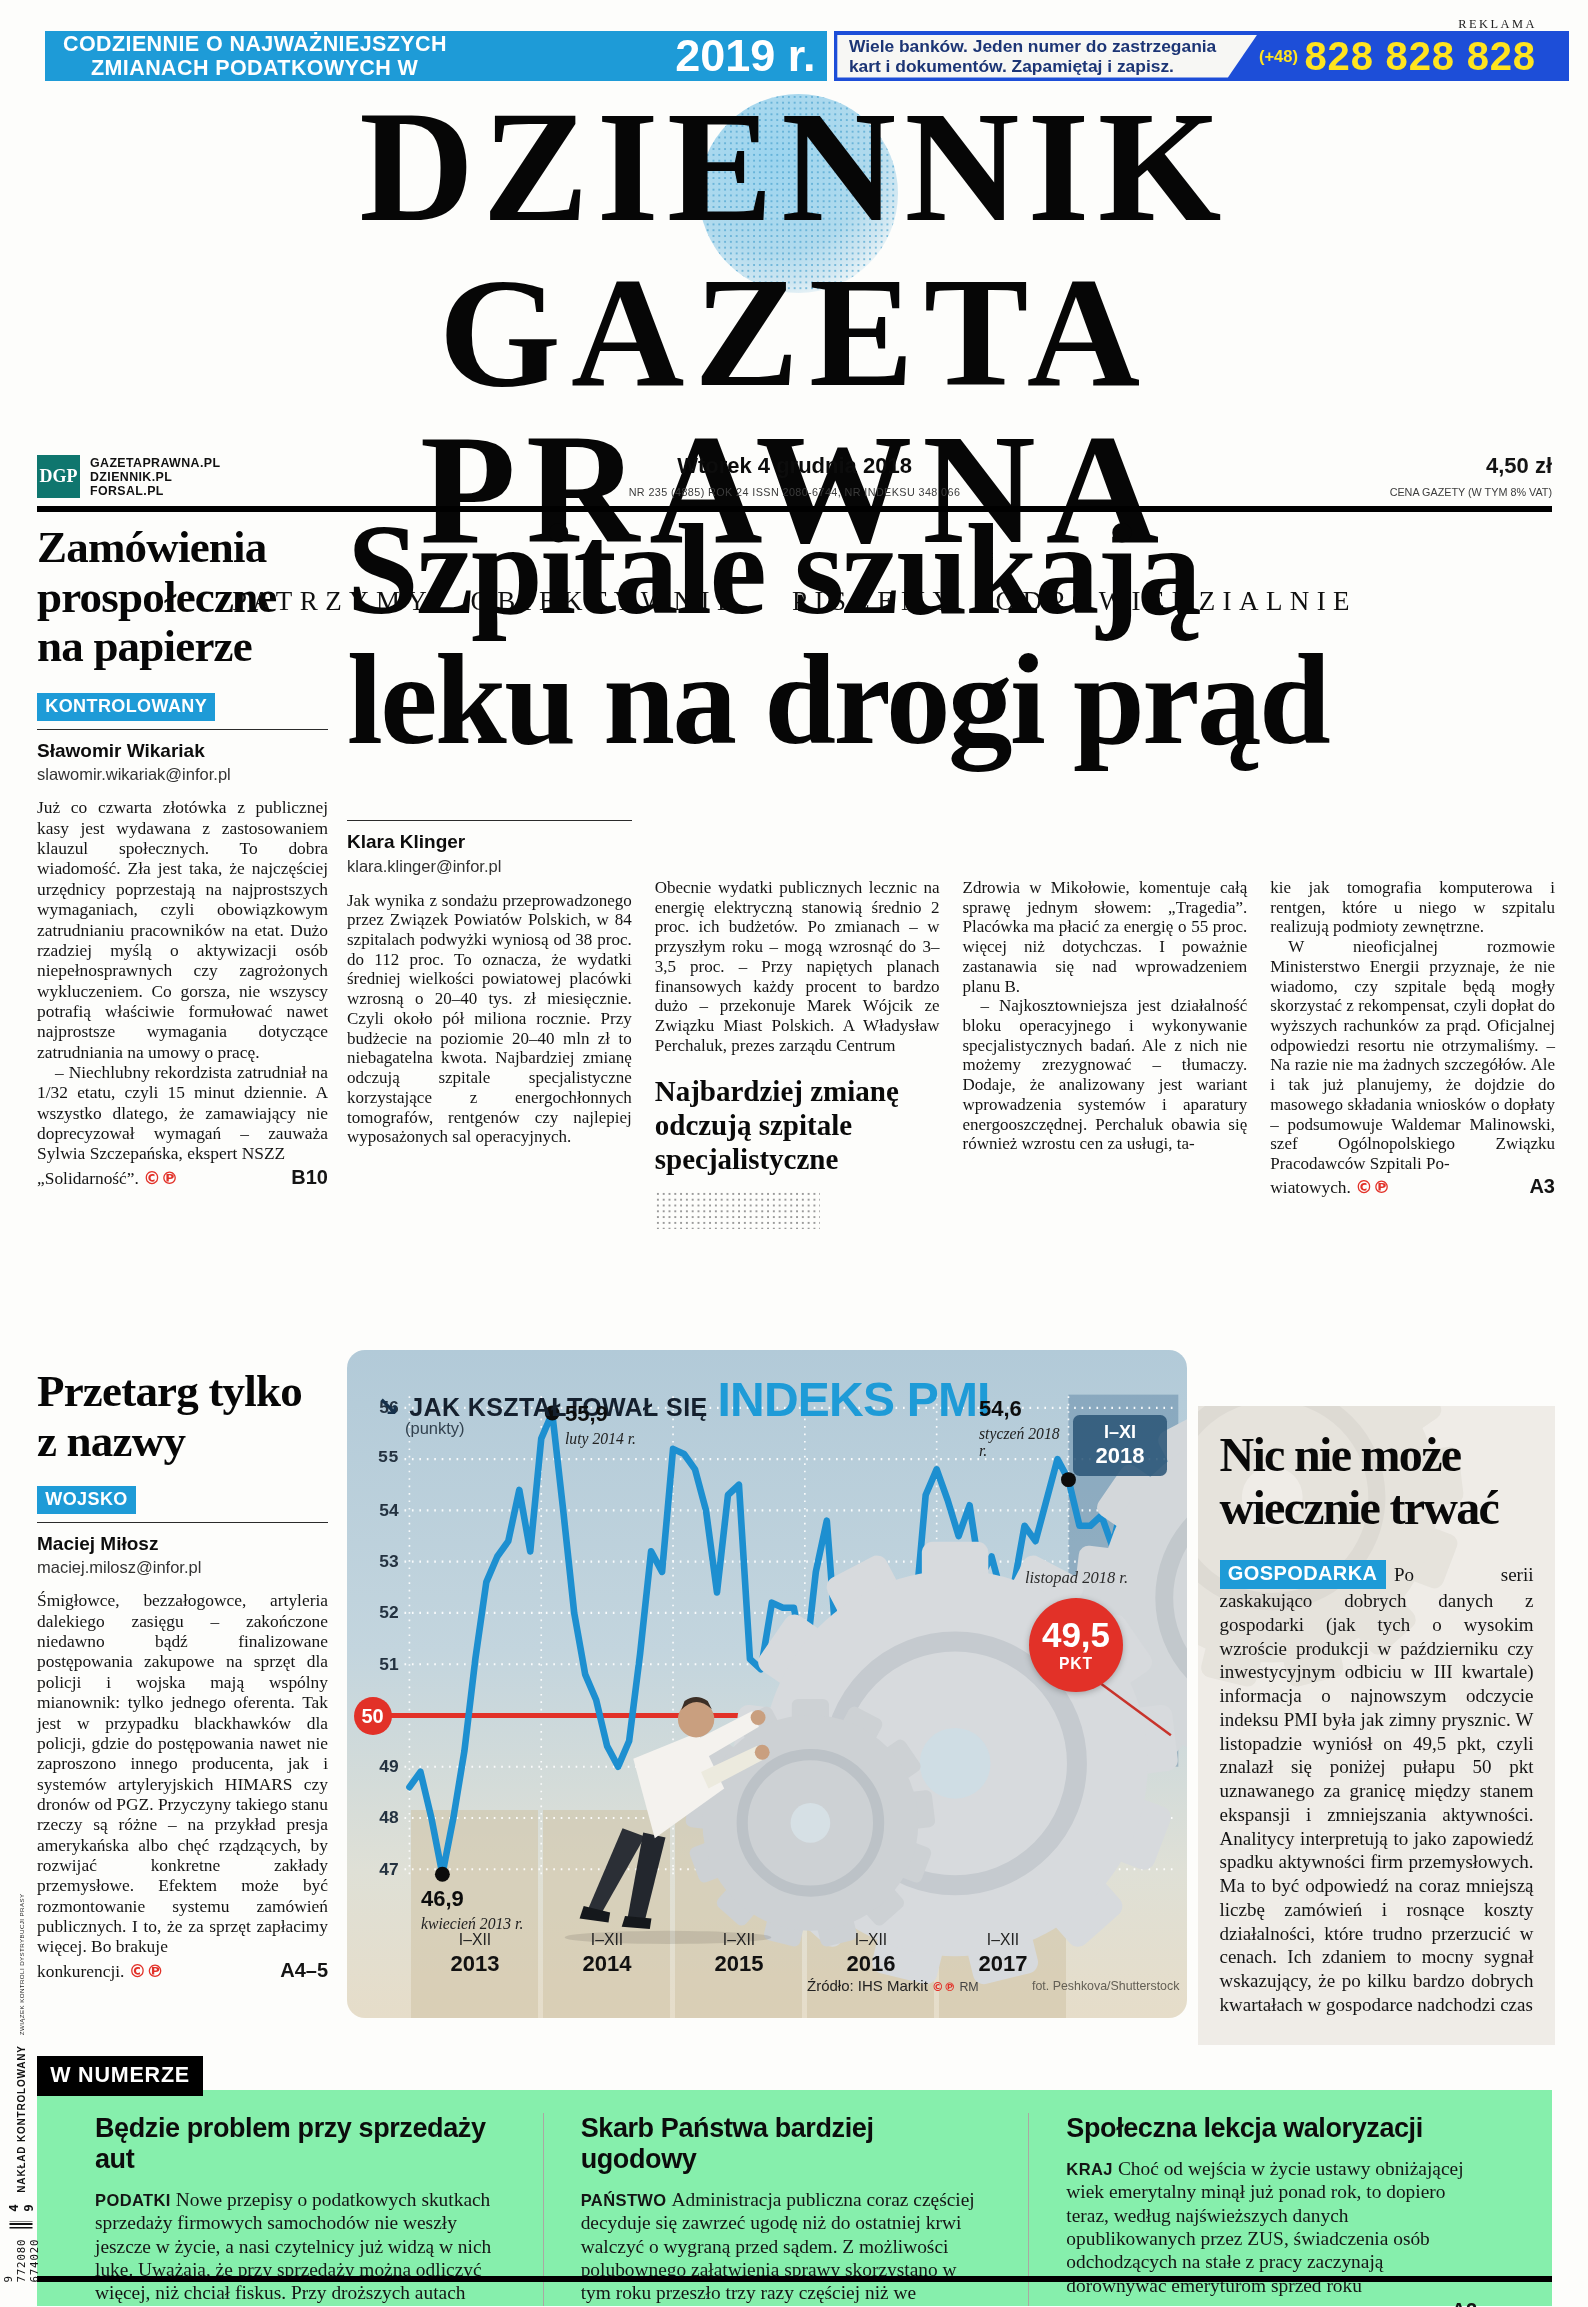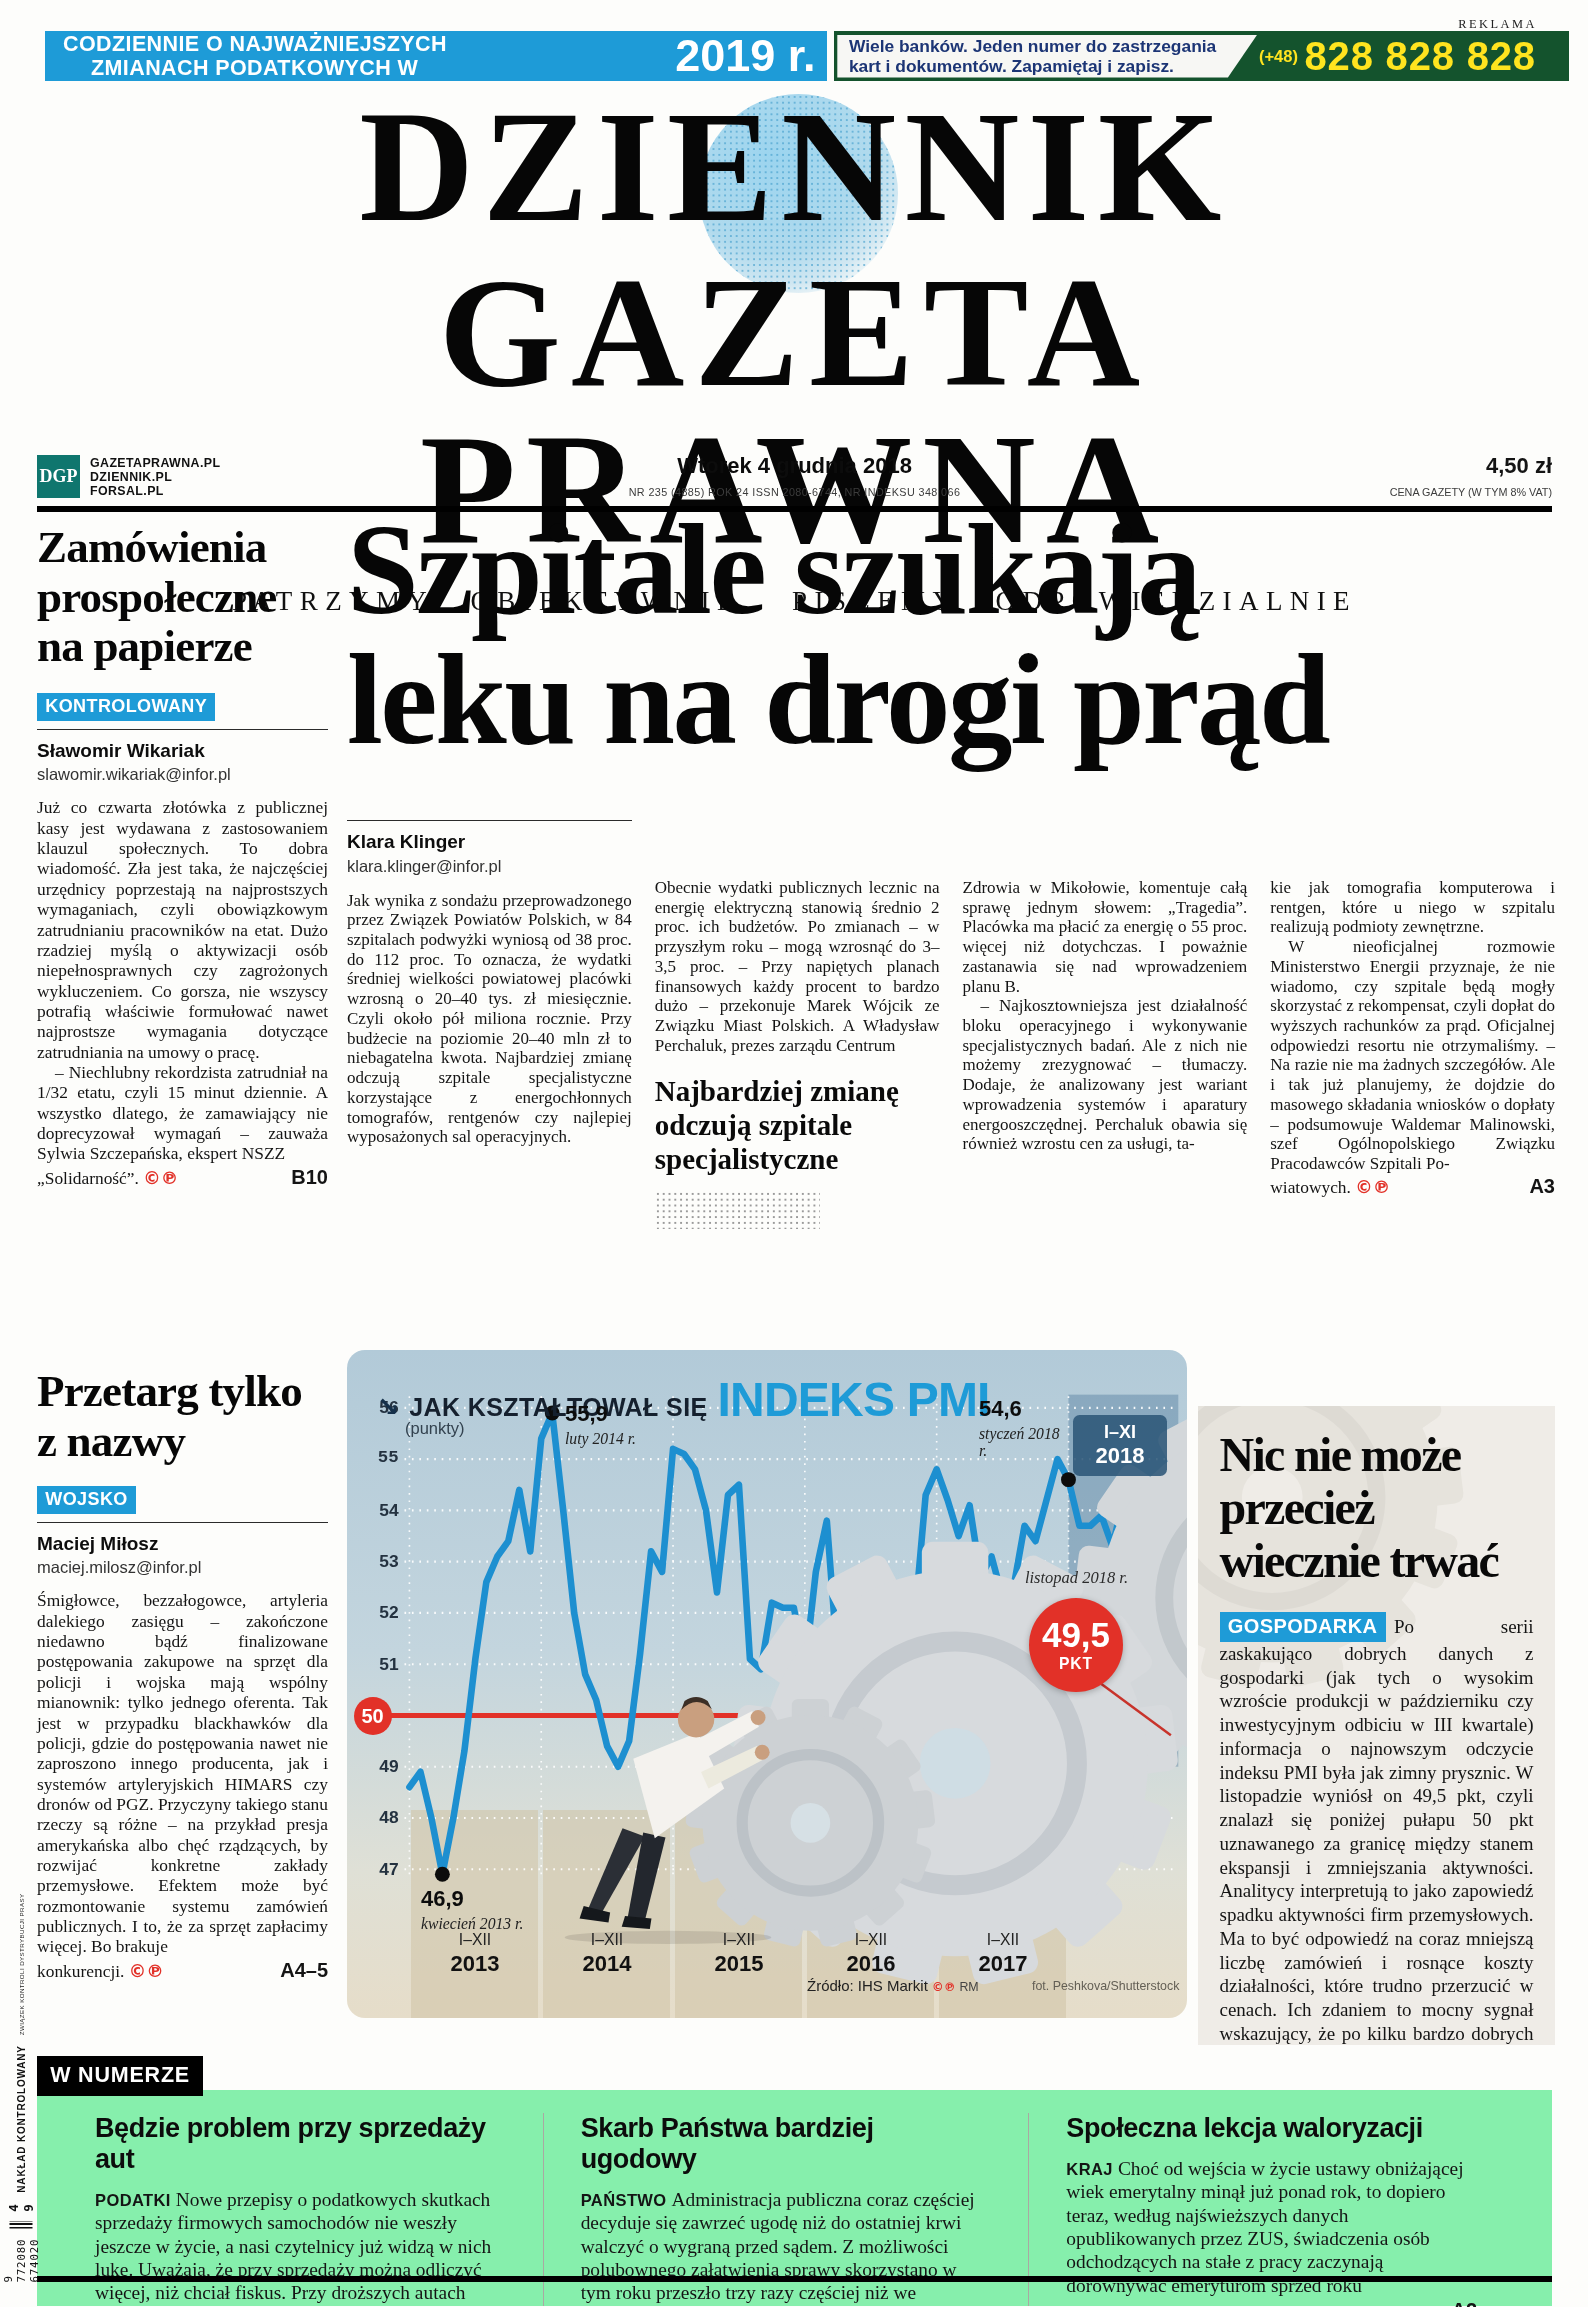--- a/index.html
+++ b/index.html
@@ -6,21 +6,21 @@
   html,body { background:#ffffff; }
   body { font-family:"Liberation Serif","DejaVu Serif",serif; color:#141414; }
   .page { position:relative; width:1588px; height:2307px; background:#fdfdfb; overflow:hidden; margin:0 auto; }
 
   
   .reklama { position:absolute; top:16.5px; right:51px; font:12.4px "Liberation Serif",serif; letter-spacing:2.5px; color:#222; }
   .banner-tax { position:absolute; left:45px; top:31px; width:782px; height:50px; background:#1e9bd7; color:#fff; display:flex; align-items:center; padding:0 11.6px 0 18px; }
   .banner-tax .lines { flex:1; font:bold 21.5px/24px "Liberation Sans",sans-serif; letter-spacing:0.4px; }
   .banner-tax .lines .l2 { padding-left:28px; }
   .banner-tax .year { font:bold 45px "Liberation Sans",sans-serif; margin-left:5px; white-space:nowrap; }
-  .banner-bank { position:absolute; left:834px; top:31px; width:735px; height:50px; background:#14532d; display:flex; align-items:center; }
+  .banner-bank { position:absolute; left:834px; top:31px; width:735px; height:50px; background:#1d4ed8; display:flex; align-items:center; }
   .banner-bank .panel { position:relative; width:420px; height:43px; margin-left:3.3px; background:#f7f7f4; clip-path:polygon(0 0,100% 0,93% 100%,0 100%); display:flex; flex-direction:column; justify-content:center; padding-left:11.6px; }
   .banner-bank .panel div { font:bold 17.4px/20px "Liberation Sans",sans-serif; color:#1c3575; }
   .banner-bank .phone-wrap { display:flex; align-items:center; margin-left:1.7px; }
   .banner-bank .prefix { font:bold 16.5px "Liberation Sans",sans-serif; color:#ffe41f; margin-right:6.6px; }
   .banner-bank .phone { font:bold 40px "Liberation Sans",sans-serif; color:#ffe41f; letter-spacing:0.8px; }
 
   
   .masthead { position:absolute; left:37px; top:87px; width:1515px; text-align:center; }
   .globe { position:absolute; left:662px; top:6.6px; width:199px; height:199px; border-radius:50%; overflow:hidden;
            background:radial-gradient(circle at 38% 32%, rgba(150,210,238,.95), rgba(125,195,228,.6) 52%, rgba(110,182,220,.3) 70%, rgba(110,182,220,.12) 78%, transparent 82%); }
@@ -552,21 +552,20 @@
         <g transform="rotate(332.3076923076923 120 150)">
           <rect x="85.5" y="-80" width="69" height="78.2" rx="11.5" fill="#e4e1da"></rect>
         </g>
         <circle cx="120" cy="150" r="200.1" fill="#e4e1da"></circle>
         <circle cx="120" cy="150" r="126.50000000000001" fill="none" stroke="#d9d6cf" stroke-width="20.7"></circle>
         <circle cx="120" cy="150" r="36.800000000000004" fill="#efece7"></circle>
       </svg>
     <div class="content">
       <h2>
         <div>Nic nie może</div>
-        <div>przecież</div>
         <div>wiecznie trwać</div>
       </h2>
       <div class="body">
         <span class="tag">GOSPODARKA</span><span>Po serii zaskakująco dobrych danych z gospodarki (jak tych o wysokim wzroście produkcji w październiku czy inwestycyjnym odbiciu w III kwartale) informacja o najnowszym odczycie indeksu PMI była jak zimny prysznic. W listopadzie wyniósł on 49,5 pkt, czyli znalazł się poniżej pułapu 50 pkt uznawanego za granicę między stanem ekspansji i zmniejszania aktywności. Analitycy interpretują to jako zapowiedź spadku aktywności firm przemysłowych. Ma to być odpowiedź na coraz mniejszą liczbę zamówień i rosnące koszty działalności, które trudno przerzucić w cenach. Ich zdaniem to mocny sygnał wskazujący, że po kilku bardzo dobrych kwartałach w gospodarce nadchodzi czas</span>
       </div>
 
     </div>
   </div>
 
   <div class="wn-label">W NUMERZE</div>

